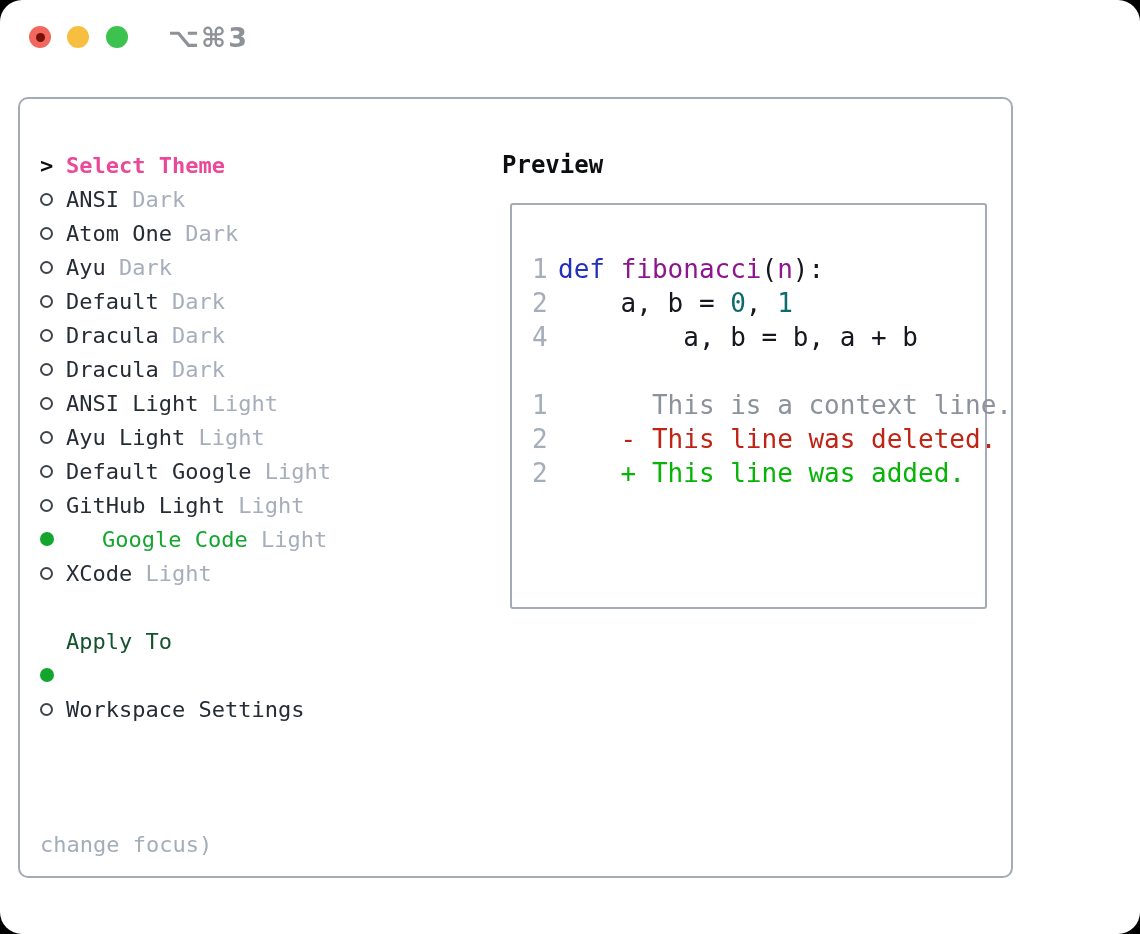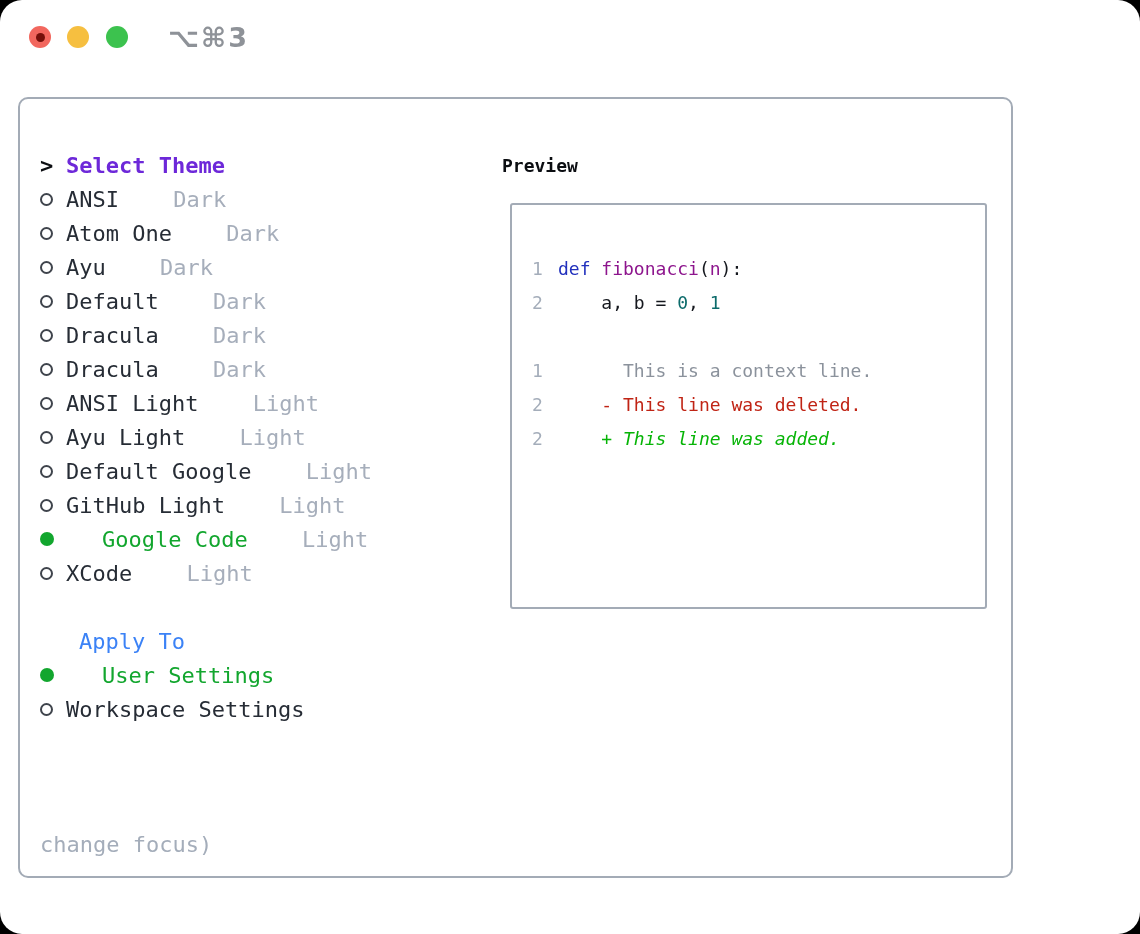--- a/index.html
+++ b/index.html
@@ -29,43 +29,43 @@
   .panel{position:absolute;left:18px;top:97px;width:995px;height:781px;
       border:2px solid var(--border);border-radius:10px;background:#fff;}
 
   
   .left-col{position:absolute;left:20px;top:49px;font-size:22px;}
   .row{display:flex;align-items:center;height:34px;white-space:pre;}
   .gap{height:34px;}
   .cell{display:inline-flex;align-items:center;width:26px;height:34px;flex:0 0 26px;}
   .circle{width:13px;height:13px;border-radius:50%;border:2px solid #3f444c;}
   .circle.filled{width:14px;height:14px;border:none;background:var(--selected-green);}
-  .hdr{font-weight:700;color:#6d28d9;}
+  .hdr{font-weight:700;color:#ec4899;}
   .prefix{font-weight:700;color:#0c0e12;}
   .item-label{color:var(--item-text);text-align:right;}
   .item-label.selected{color:var(--selected-green);margin-left:36px;}
-  .item-variant{color:var(--variant-gray);margin-left:41px;}
-  .apply-hdr{color:#3b82f6;margin-left:39px;}
+  .item-variant{color:var(--variant-gray);}
+  .apply-hdr{color:#14532d;margin-left:26px;}
   .help{color:var(--help);line-height:34px;white-space:pre;}
 
   
   .preview-title{position:absolute;left:482px;top:49px;height:34px;display:flex;
-      align-items:center;font-size:18px;font-weight:700;color:#0c0e12;}
+      align-items:center;font-size:24px;font-weight:700;color:#0c0e12;}
   .preview-box{position:absolute;left:490px;top:104px;width:477px;height:406px;
       border:2px solid var(--border);border-radius:3px;background:#fff;
-      padding:47px 0 0 20px;font-size:18px;}
+      padding:47px 0 0 20px;font-size:26px;}
   .code-line{height:34px;line-height:34px;white-space:pre;}
   .lnum{display:inline-block;width:26px;color:var(--line-number);}
   .tok-kw{color:var(--keyword);}
   .tok-fn{color:var(--function);}
   .tok-num{color:var(--number);}
   .tok-pl{color:var(--plain);}
   .tok-ctx{color:var(--context);}
   .tok-del{color:var(--deleted);}
-  .tok-add{color:var(--added);font-style:italic;}
+  .tok-add{color:var(--added);}
 </style>
 </head>
 <body>
 
 <div class="window">
 
   <div class="titlebar">
     <span class="tl tl-close">
       <span class="tl-dot"></span>
     </span>
@@ -96,35 +96,36 @@
           <div class="row"><span class="cell"><span class="circle filled"></span></span><span class="item-label selected">Google Code</span><span class="item-variant"> Light</span></div>
           <div class="row"><span class="cell"><span class="circle"></span></span><span class="item-label">XCode</span><span class="item-variant"> Light</span></div>
         </div>
 
       <div class="gap"></div>
       <div class="row">
         <span class="apply-hdr">Apply To</span>
       </div>
 
       <div id="apply-list">
-          <div class="row"><span class="cell"><span class="circle filled"></span></span><span class="item-label selected">User Settings</span></div>
+          <div class="row"><span class="cell"><span class="circle filled"></span></span></div>
           <div class="row"><span class="cell"><span class="circle"></span></span><span class="item-label">Workspace Settings</span></div>
         </div>
 
       <div class="gap"></div>
       <div class="help">
         <div>change focus)</div>
       </div>
     </div>
 
     <div class="preview-title">Preview</div>
 
     <div class="preview-box" id="preview-box">
         <div class="code-line"><span class="lnum">1</span><span class="tok-kw">def</span><span class="tok-pl"> </span><span class="tok-fn">fibonacci</span><span class="tok-pl">(</span><span class="tok-fn">n</span><span class="tok-pl">):</span></div>
         <div class="code-line"><span class="lnum">2</span><span class="tok-pl">    a, b = </span><span class="tok-num">0</span><span class="tok-pl">, </span><span class="tok-num">1</span></div>
+        <div class="code-line"><span class="lnum">4</span><span class="tok-pl">        a, b = b, a + b</span></div>
         <div class="code-line"><span class="lnum"></span></div>
         <div class="code-line"><span class="lnum">1</span><span class="tok-ctx">      This is a context line.</span></div>
         <div class="code-line"><span class="lnum">2</span><span class="tok-del">    - This line was deleted.</span></div>
         <div class="code-line"><span class="lnum">2</span><span class="tok-add">    + This line was added.</span></div>
       </div>
 
   </div>
 </div>
 
 </body></html>

